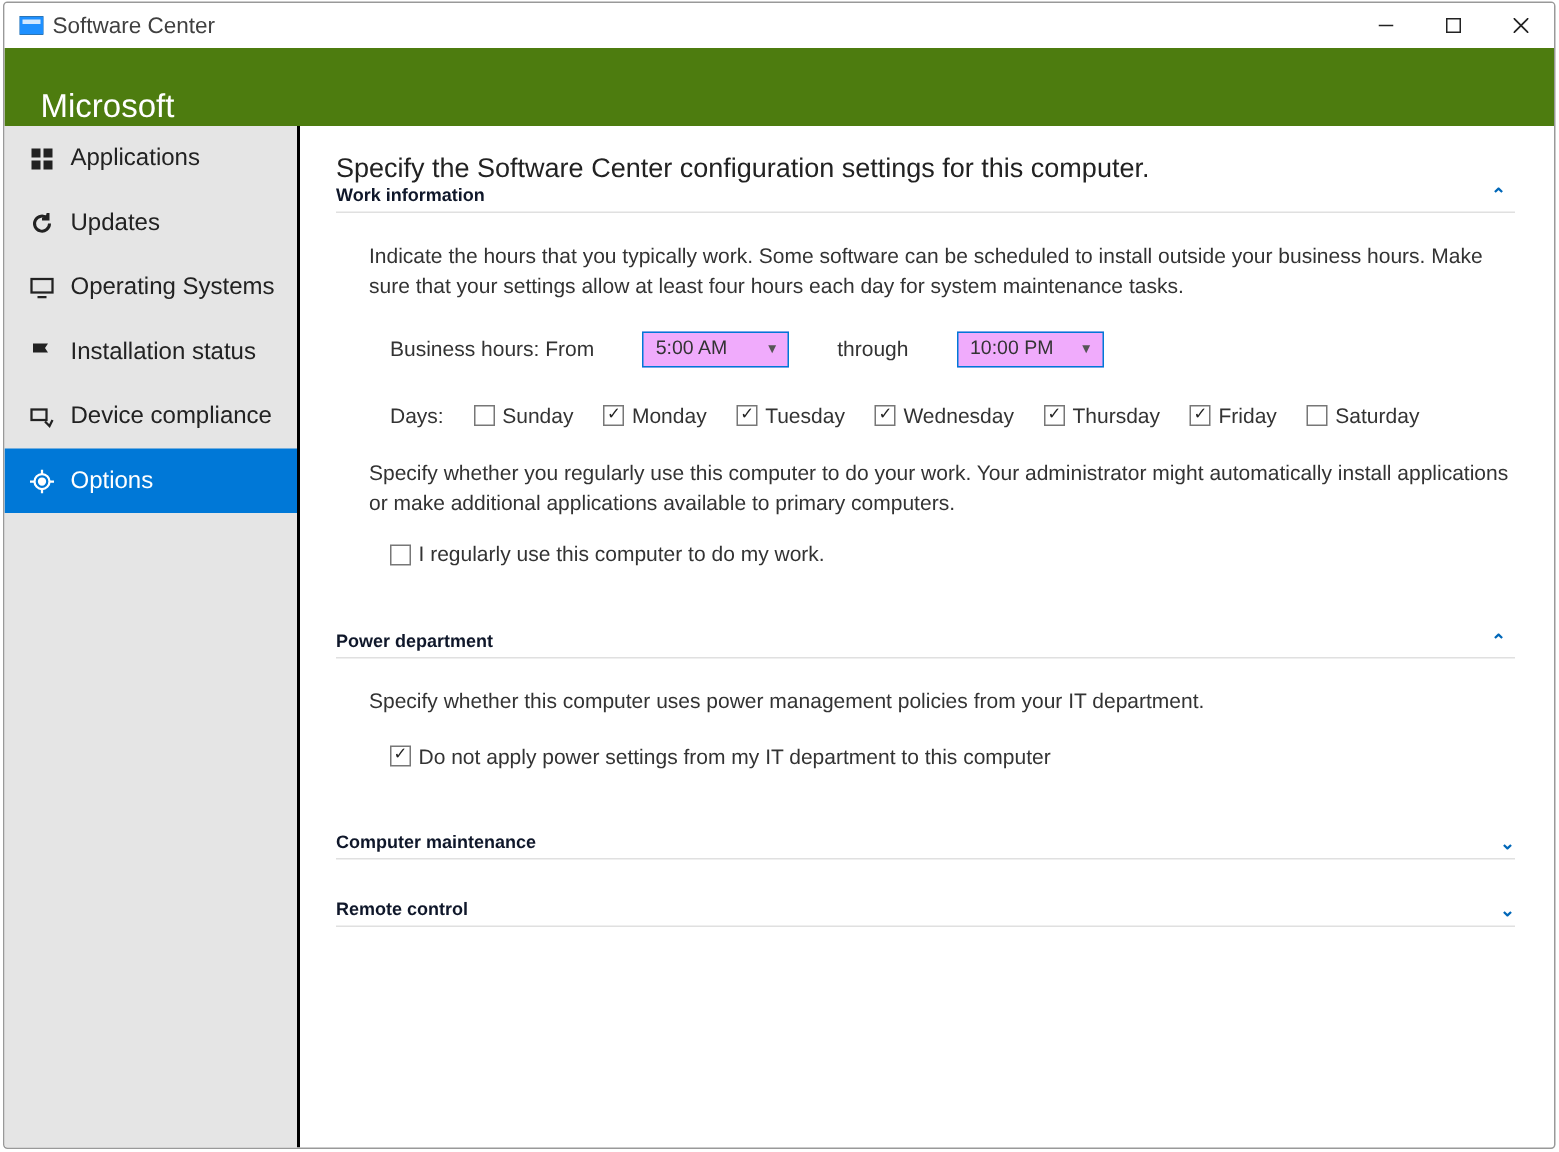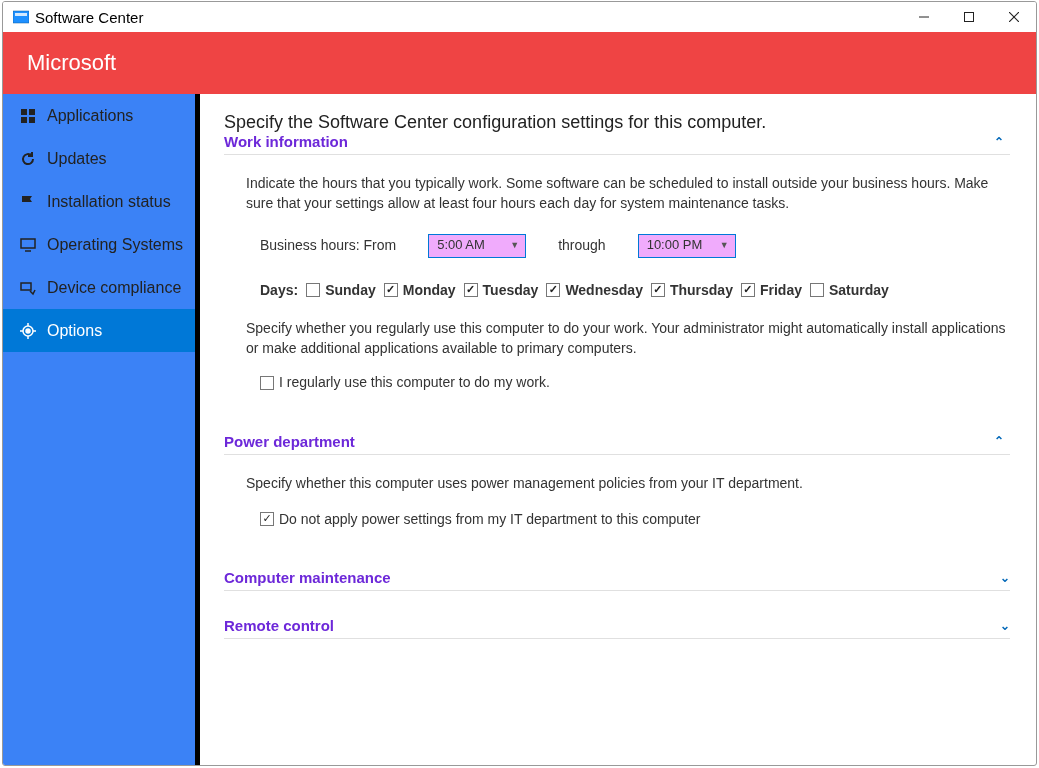--- a/index.html
+++ b/index.html
@@ -31,55 +31,55 @@
       padding: 0 0 0 10px;
       background: #fff;
     }
     .titlebar .app-icon {
       width: 16px;
       height: 16px;
       margin-right: 6px;
     }
     .titlebar .title {
       font-size: 15px;
-      color: #000000;
+      color: #404040;
     }
     .titlebar .win-controls {
       margin-left: auto;
       display: flex;
     }
     .titlebar .win-controls .wbtn {
       width: 45px;
       height: 30px;
       display: flex;
       align-items: center;
       justify-content: center;
       cursor: pointer;
     }
     .brand-bar {
-      height: 62px;
-      background: #ef4444;
-      display: flex;
-      align-items: center;
+      height: 52px;
+      background: #4d7c0f;
+      display: flex;
+      align-items: flex-end;
       padding-left: 24px;
     }
     .brand-bar .brand {
       color: #fff;
       font-size: 22px;
       font-weight: 400;
     }
     .content {
       display: flex;
       flex: 1;
       min-height: 0;
     }
     .sidebar {
       width: 197px;
-      background: #3b82f6;
-      border-right: 5px solid #000000;
+      background: #e5e5e5;
+      border-right: 2px solid #000000;
     }
     .sidebar-item {
       display: flex;
       align-items: center;
       height: 43px;
       padding-left: 16px;
       font-size: 16px;
       color: #222;
       cursor: pointer;
       gap: 10px;
@@ -105,23 +105,23 @@
     }
     .section-header {
       display: flex;
       align-items: center;
       justify-content: space-between;
       border-bottom: 1px solid #e0e0e0;
       padding-bottom: 4px;
       cursor: pointer;
     }
     .section-header .section-title {
-      color: #6d28d9;
+      color: #0f172a;
       font-weight: 600;
-      font-size: 15px;
+      font-size: 12px;
     }
     .section-header .chev {
       color: #0067b8;
       font-size: 12px;
       font-weight: bold;
       padding-right: 6px;
     }
     .section-body {
       padding: 18px 0 20px 22px;
       color: #333;
@@ -153,25 +153,24 @@
       padding: 0 6px 0 8px;
       font-size: 13px;
     }
     .select .arrow {
       font-size: 9px;
       color: #555;
     }
     .days-row {
       display: flex;
       align-items: center;
-      gap: 8px;
+      gap: 20px;
       padding-left: 14px;
       margin-bottom: 18px;
       flex-wrap: wrap;
-      font-weight: bold;
     }
     .chk {
       display: inline-flex;
       align-items: center;
       gap: 5px;
       font-size: 14px;
       cursor: pointer;
     }
     .chk .box {
       width: 14px;
@@ -253,34 +252,34 @@
         <span class="icon">
           <svg width="16" height="16" viewBox="0 0 16 16" fill="none" stroke="#222" stroke-width="2">
               <path d="M13 8a5 5 0 1 1-1.5-3.5"></path>
               <polyline points="12,1 12,5 8,5" fill="#222"></polyline>
             </svg>
         </span>
         <span>Updates</span>
       </div>
       <div class="sidebar-item">
         <span class="icon">
-          <svg width="16" height="16" viewBox="0 0 16 16" fill="#222">
-              <path d="M2 1v14M2 2h10l-2 3 2 3H2"></path>
-            </svg>
-        </span>
-        <span>Installation status</span>
-      </div>
-      <div class="sidebar-item">
-        <span class="icon">
           <svg width="16" height="16" viewBox="0 0 16 16" fill="none" stroke="#222" stroke-width="1.5">
               <rect x="1" y="2" width="14" height="9"></rect>
               <line x1="5" y1="14" x2="11" y2="14"></line>
             </svg>
         </span>
         <span>Operating Systems</span>
+      </div>
+      <div class="sidebar-item">
+        <span class="icon">
+          <svg width="16" height="16" viewBox="0 0 16 16" fill="#222">
+              <path d="M2 1v14M2 2h10l-2 3 2 3H2"></path>
+            </svg>
+        </span>
+        <span>Installation status</span>
       </div>
       <div class="sidebar-item">
         <span class="icon">
           <svg width="16" height="16" viewBox="0 0 16 16" fill="none" stroke="#222" stroke-width="1.5">
               <rect x="1" y="3" width="10" height="7"></rect>
               <polyline points="10,11 13,14 15,10" stroke-width="1.5"></polyline>
             </svg>
         </span>
         <span>Device compliance</span>
       </div>

